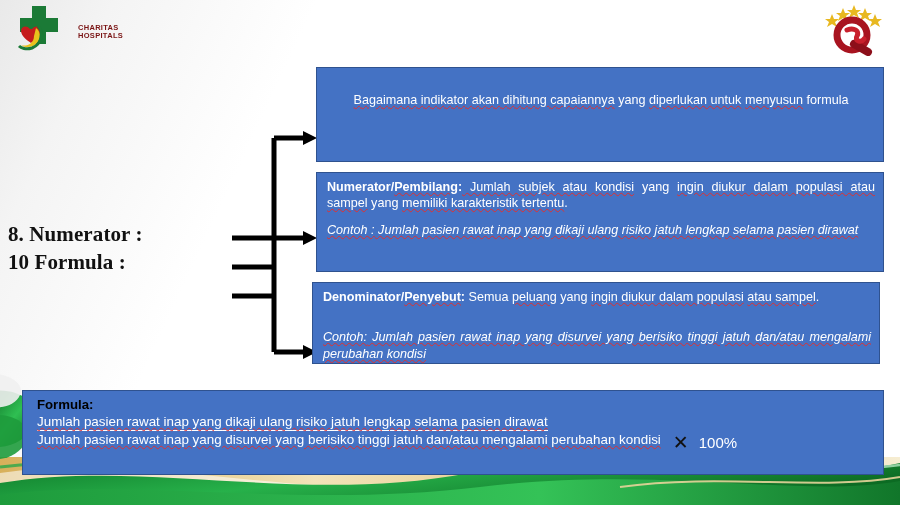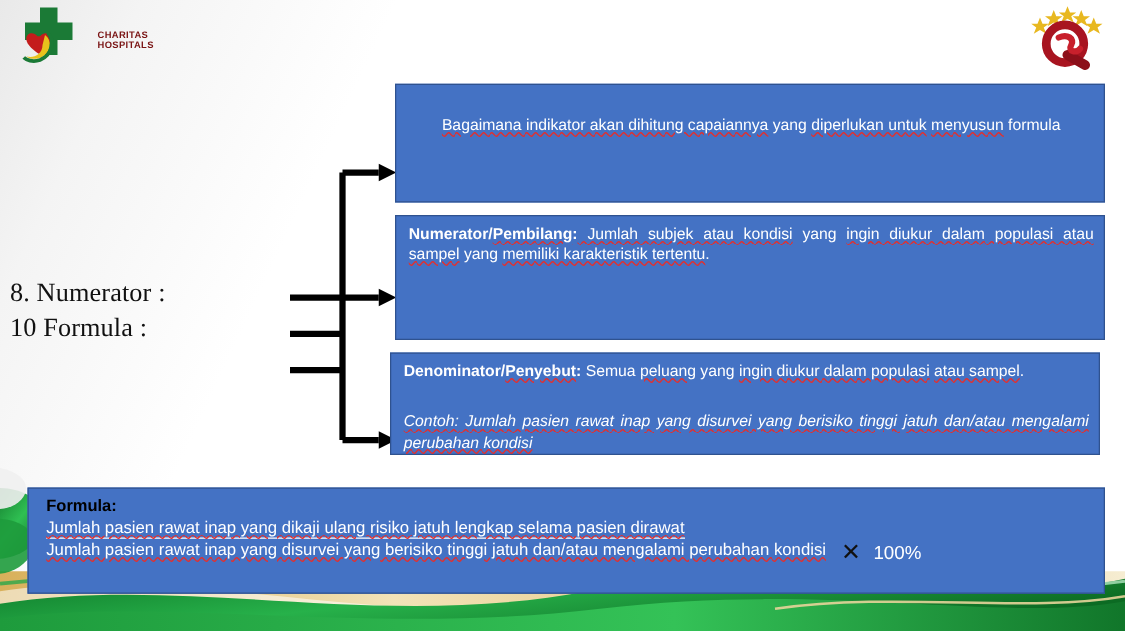--- a/index.html
+++ b/index.html
@@ -78,21 +78,21 @@
     width: 70px;
     height: 54px;
   }
 
   
   .left-list {
     position: absolute;
     left: 8px;
     top: 221px;
     font-family: "Liberation Serif", serif;
-    font-weight: normal;
+    font-weight: bold;
     font-size: 21px;
     color: #111111;
     line-height: 1.33;
     white-space: nowrap;
   }
   .left-list div { letter-spacing: 0.1px; }
 
   
   .connectors {
     position: absolute;
@@ -299,20 +299,23 @@
         <span class="sp">menyusun</span><span> formula</span>
       </div>
     </div>
   </div>
 
   <div class="bbox" id="box-numerator">
     <div class="pad">
       <div class="txt just">
         <b>Numerator/</b><b class="sp">Pembilang</b><b>:</b><span class="sp"> Jumlah subjek atau kondisi</span><span> yang </span><span class="sp">ingin diukur dalam</span><span class="sp"> populasi atau sampel</span><span> yang </span><span class="sp">memiliki karakteristik tertentu</span><span>.</span>
       </div>
+      <div class="txt just" style="margin-top:10px;">
+        <span class="ital sp">Contoh :</span><span class="ital sp"> Jumlah pasien rawat inap yang dikaji ulang risiko jatuh lengkap selama pasien dirawat</span>
+      </div>
     </div>
   </div>
 
   <div class="bbox" id="box-denominator">
     <div class="pad">
       <div class="txt just">
         <b>Denominator/</b><b class="sp">Penyebut</b><b>:</b><span> Semua </span><span class="sp">peluang</span><span> yang </span><span class="sp">ingin diukur dalam populasi</span><span> </span><span class="sp">atau sampel</span><span>.</span>
       </div>
       <div class="txt just" style="margin-top:24px;">
         <span class="ital sp">Contoh:</span><span class="ital sp"> Jumlah pasien rawat inap yang disurvei yang berisiko tinggi jatuh dan/atau mengalami perubahan kondisi</span>

